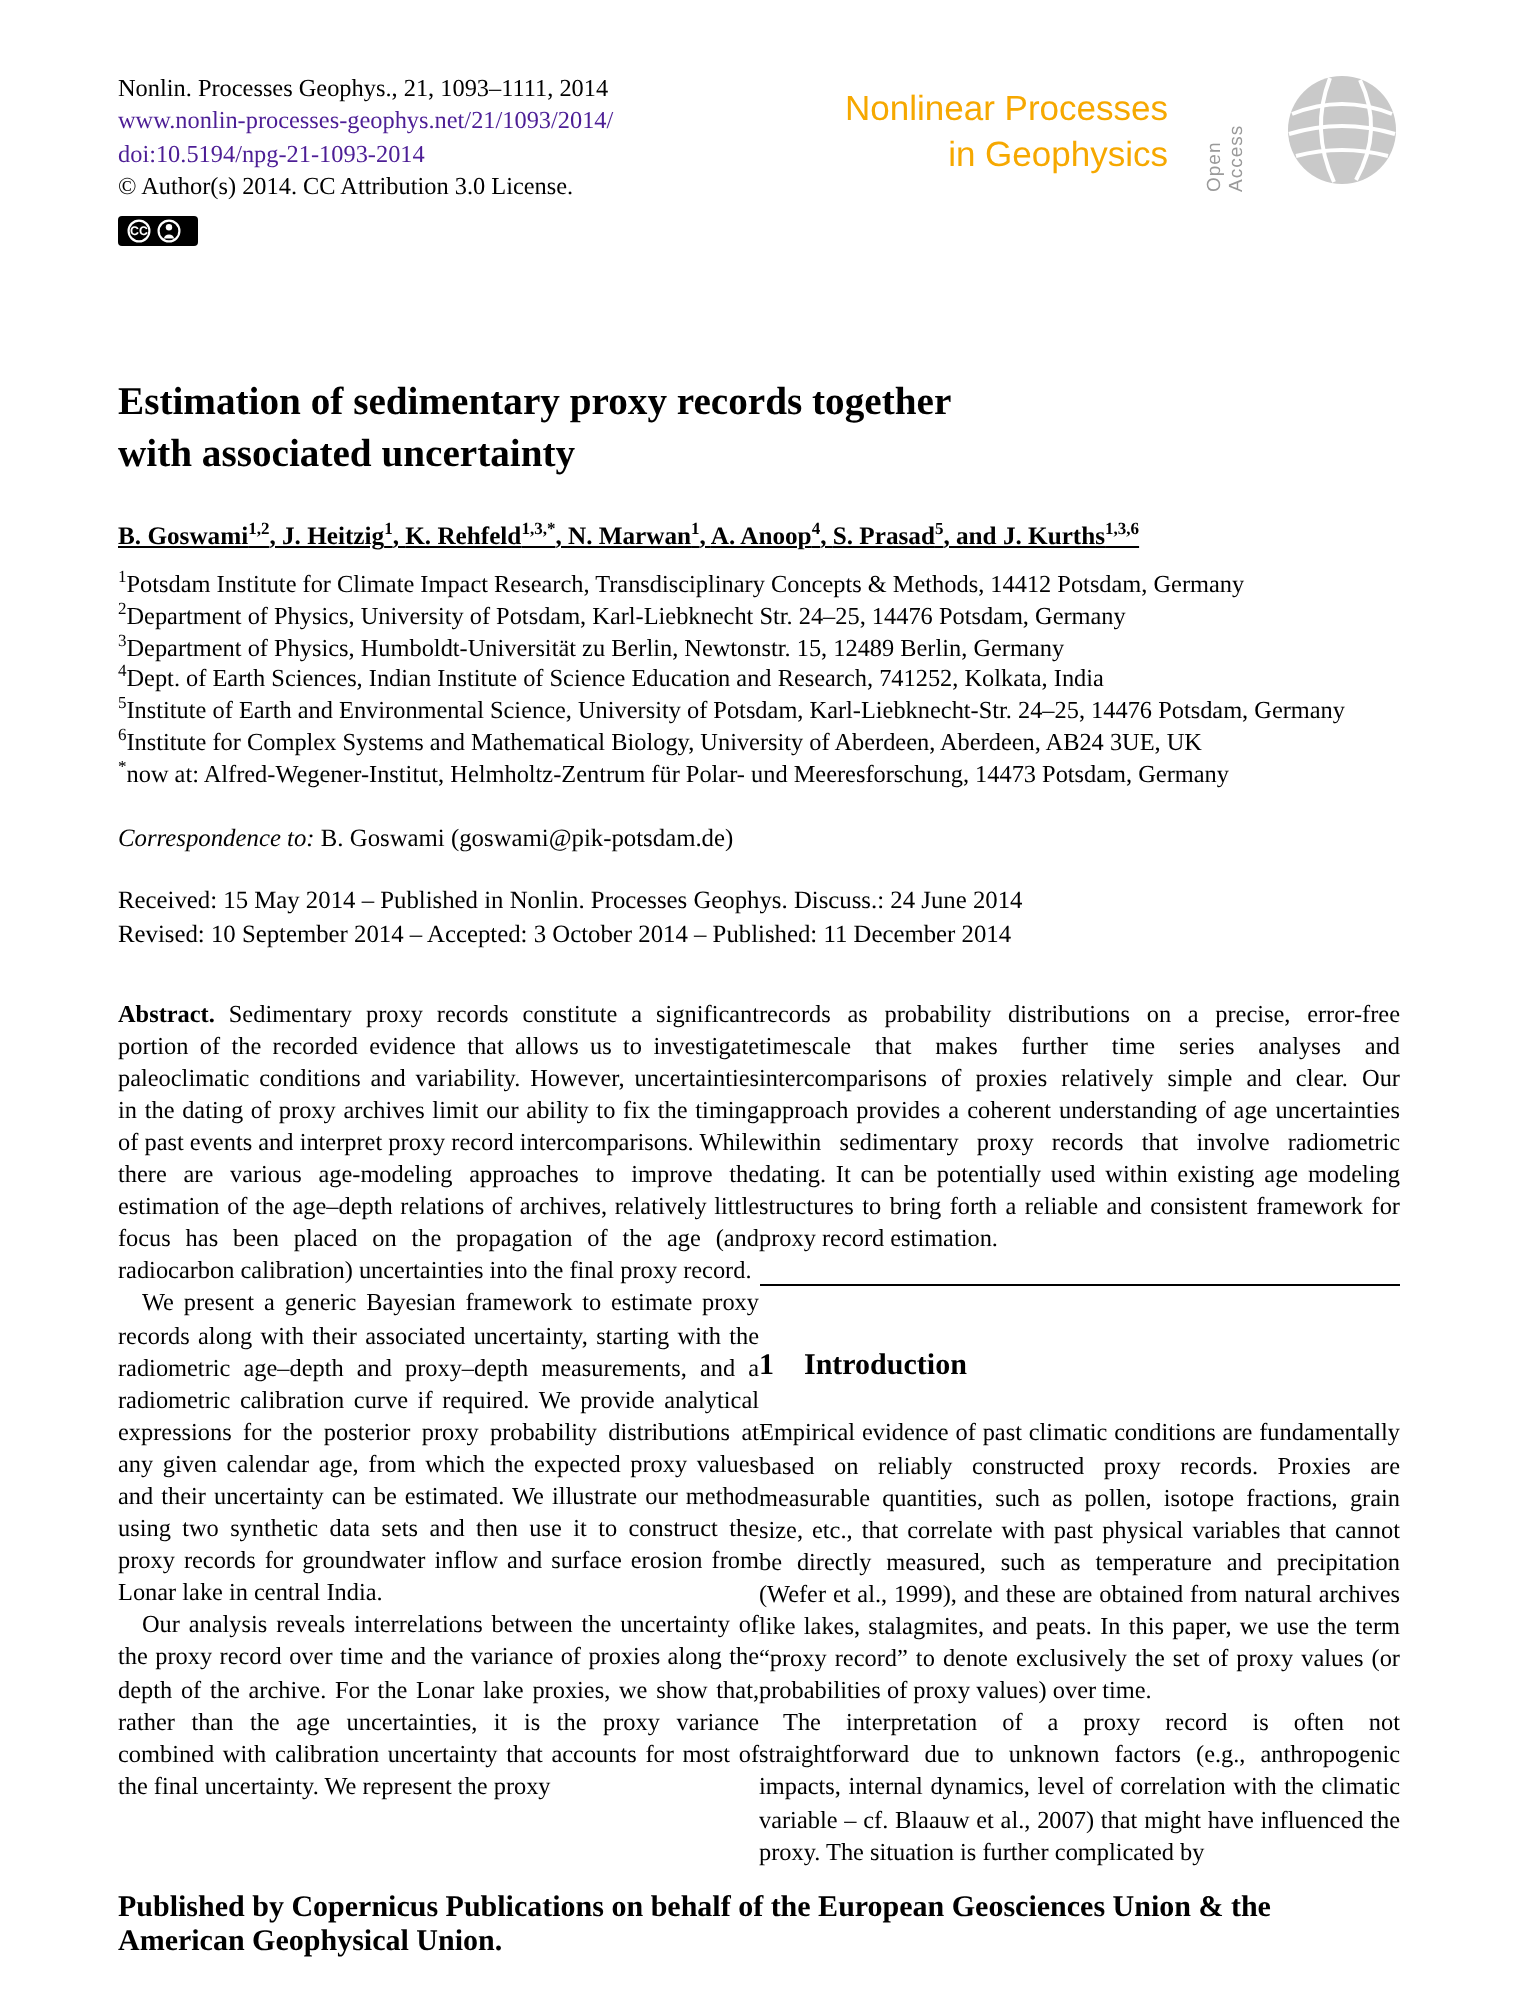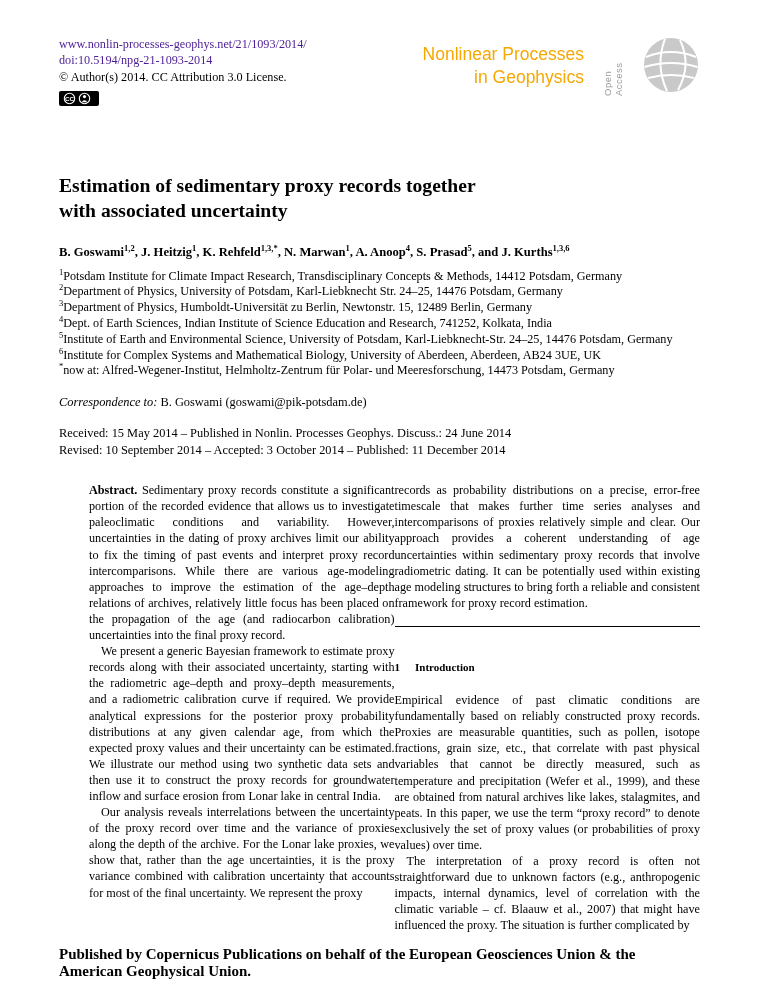--- a/index.html
+++ b/index.html
@@ -27,49 +27,50 @@
   }
   .open-access {
     writing-mode: vertical-rl; transform: rotate(180deg);
     font-family: "Liberation Sans", "DejaVu Sans", sans-serif;
     font-size: 9.5px; color: #9a9a9a; letter-spacing: .5px;
     height: 58px; margin-top: 2px;
   }
   .logo-wrap { line-height: 0; }
   
   .paper-title { margin: 62px 0 0 0; font-size: 19.6px; font-weight: bold; line-height: 25.5px; font-family: Liberation Serif, serif; }
-  .authors { margin-top: 21px; font-size: 12.6px; font-weight: bold; }
+  .authors { margin-top: 21px; font-size: 12.6px; font-weight: bold; text-decoration: underline; }
   sup { font-size: 8.5px; line-height: 0; }
   .affiliations { margin-top: 9px; font-size: 12.2px; line-height: 15.8px; }
   .correspondence { margin: 16px 0 0 0; font-size: 12.4px; }
   .dates { margin: 15px 0 0 0; font-size: 12.4px; line-height: 17px; }
   
   .columns {
     margin-top: 23px; display: flex; 
-    font-size: 12.2px; line-height: 16.1px; text-align: justify; margin-left: 30px;
+    font-size: 12.2px; line-height: 16.1px; text-align: justify;
   }
   .col { flex: 1 1 0; min-width: 0; }
   .col p { margin: 0; }
   .col p.indent { text-indent: 12px; }
   .section-divider { border: none; border-top: 1px solid #000; margin: 15px 0 32px 0; }
-  .section-heading { font-size: 11px; font-weight: bold; margin: 0 0 17px 0; text-align: left; }
+  .section-heading { font-size: 15px; font-weight: bold; margin: 0 0 17px 0; text-align: left; }
   .section-heading .sep { margin-left: 15px; }
   
   .footer {
     position: absolute; left: 59px; right: 59px; bottom: 20px;
     font-size: 15px; font-weight: bold;
   }
 </style>
 </head>
 <body>
 
 <div class="page">
 
   <div class="header">
     <div class="citation">
+      <div>Nonlin. Processes Geophys., 21, 1093–1111, 2014</div>
       <div class="link-line">www.nonlin-processes-geophys.net/21/1093/2014/</div>
       <div class="link-line">doi:10.5194/npg-21-1093-2014</div>
       <div>© Author(s) 2014. CC Attribution 3.0 License.</div>
       <span class="cc-badge">
         <svg width="40" height="15" viewBox="0 0 40 15" aria-hidden="true">
           <rect x="0" y="0" width="40" height="15" rx="2" fill="#000"></rect>
           <circle cx="10.5" cy="7.5" r="5.2" fill="none" stroke="#fff" stroke-width="1.1"></circle>
           <text x="10.5" y="9.7" font-size="6.2" fill="#fff" text-anchor="middle" font-family="Liberation Sans, sans-serif" font-weight="bold">CC</text>
           <circle cx="25.5" cy="7.5" r="5.2" fill="none" stroke="#fff" stroke-width="1.1"></circle>
           <circle cx="25.5" cy="5.6" r="1.6" fill="#fff"></circle>

